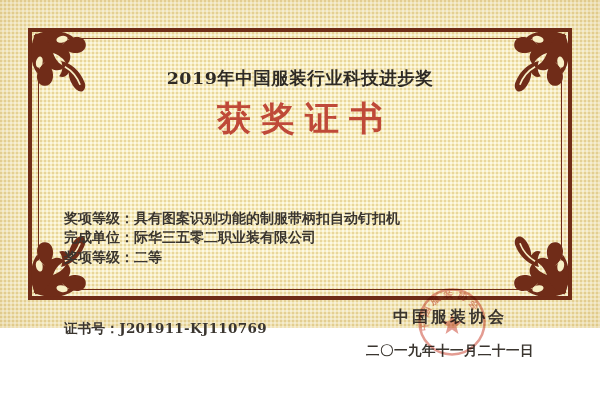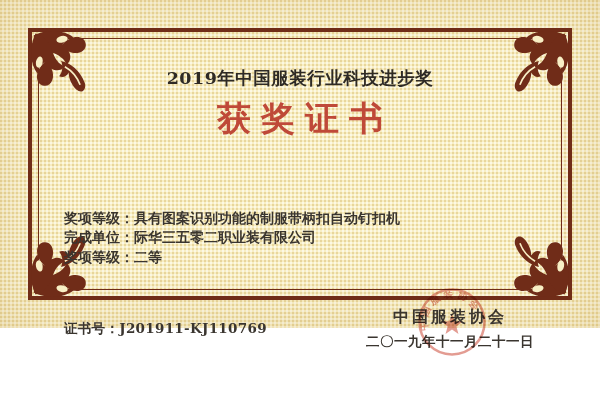--- a/index.html
+++ b/index.html
@@ -50,21 +50,21 @@
     position:absolute;top:320px;left:64px;
     font-size:13.5px;font-weight:bold;color:#3a352f;letter-spacing:0.3px;
   }
   .issuer-block{
     position:absolute;left:355px;top:307px;width:190px;text-align:center;
   }
   .issuer{
     font-size:16px;font-weight:bold;color:#3a352f;letter-spacing:3px;
   }
   .issue-date{
-    margin-top:5px;font-size:13.5px;font-weight:bold;color:#3a352f;letter-spacing:0.5px;
+    margin-top:14px;font-size:13.5px;font-weight:bold;color:#3a352f;letter-spacing:0.5px;
   }
   .seal{
     position:absolute;left:416px;top:286px;width:72px;height:72px;
     opacity:0.52;mix-blend-mode:multiply;pointer-events:none;
   }
   .seal text{
     font-family:"DejaVu Serif","Liberation Serif",serif;
     font-size:10px;font-weight:bold;fill:#c9402e;letter-spacing:3px;
   }
 </style>

